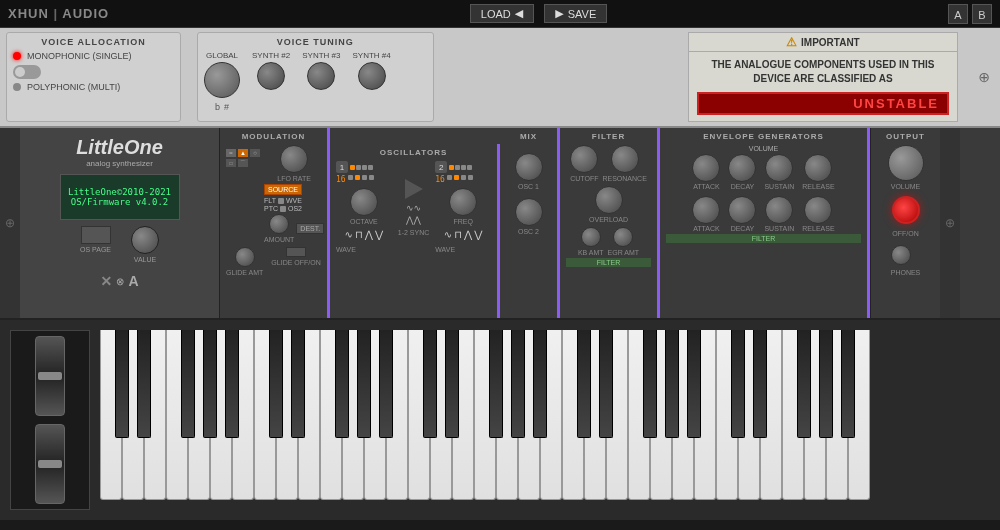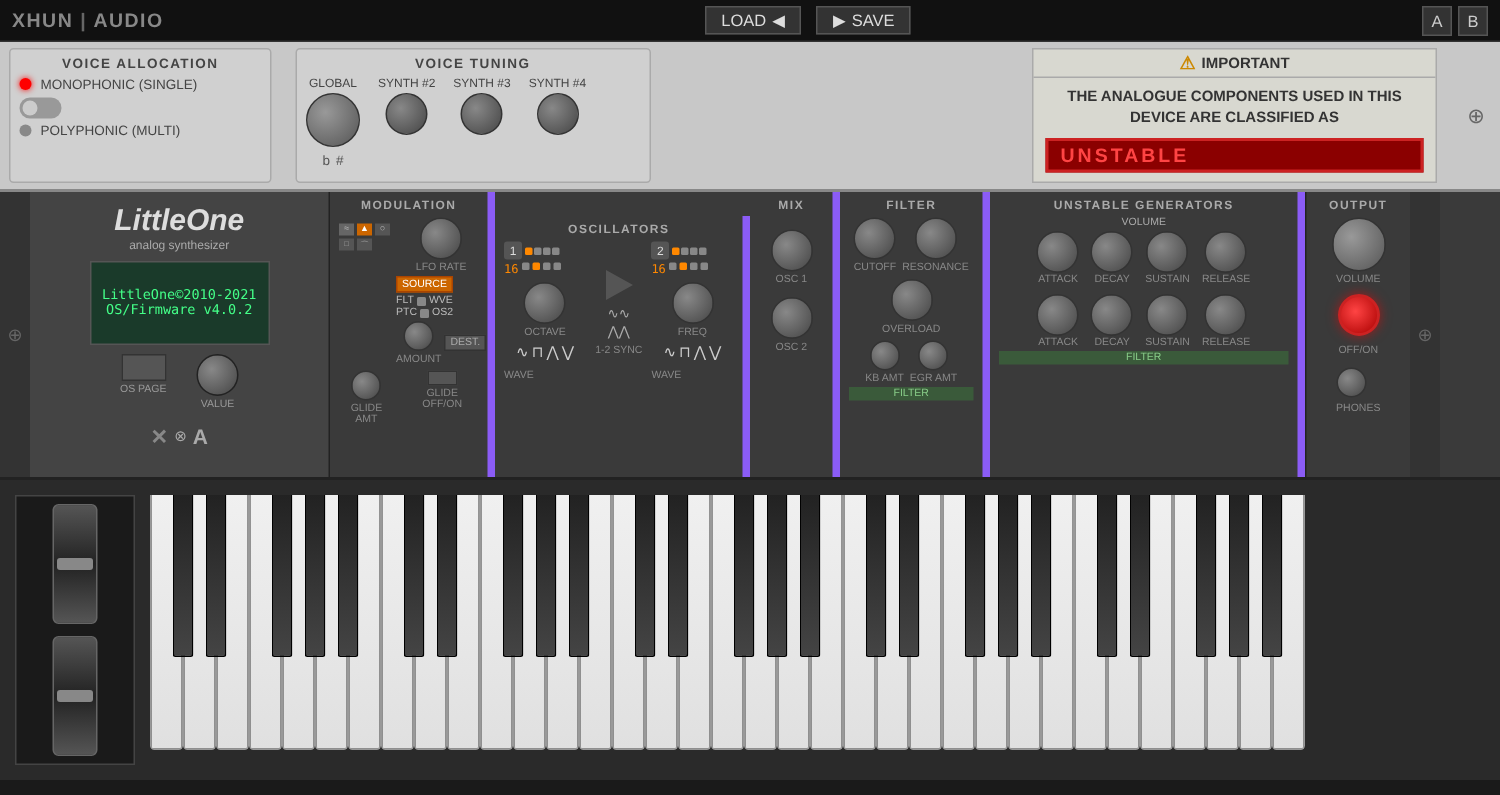--- a/index.html
+++ b/index.html
@@ -200,21 +200,21 @@
       padding: 6px 8px;
       font-weight: bold;
       text-align: center;
       line-height: 1.4;
     }
     .unstable-badge {
       background: #8B0000;
       color: #ff4444;
       font-size: 13px;
       font-weight: bold;
-      text-align: left;
+      text-align: right;
       padding: 2px 8px;
       margin: 0 8px 4px;
       border: 2px solid #cc2222;
       letter-spacing: 2px;
     }
 
     
     .synth-main {
       background: #3a3a3a;
       height: 192px;
@@ -228,21 +228,21 @@
       background: #444;
       border-right: 1px solid #222;
       display: flex;
       flex-direction: column;
       align-items: center;
       padding: 8px;
       gap: 6px;
     }
     .display-screen {
       width: 120px;
-      height: 56px;
+      height: 46px;
       background: #1a3a2a;
       border: 1px solid #555;
       color: #44ff88;
       font-size: 9px;
       display: flex;
       flex-direction: column;
       justify-content: center;
       align-items: center;
       font-family: monospace;
     }
@@ -255,21 +255,21 @@
     .brand-btn {
       width: 24px; height: 16px;
       background: #555;
       border: 1px solid #333;
     }
 
     
     .synth-section {
       display: flex;
       flex-direction: column;
-      border-right: 5px solid #8b5cf6;
+      border-right: 3px solid #8b5cf6;
       padding: 4px 6px;
     }
     .synth-sec-title {
       font-size: 8px;
       color: #aaa;
       text-align: center;
       letter-spacing: 1px;
       margin-bottom: 4px;
       font-weight: bold;
     }
@@ -710,21 +710,21 @@
       </div>
       <div class="knob-group">
         <div class="knob-xs"></div>
         <span class="sub-label">EGR AMT</span>
       </div>
     </div>
     <div class="filter-label">FILTER</div>
   </div>
 
   <div class="synth-section env-section" style="width:210px">
-    <div class="synth-sec-title">UNSTABLE GENERATORS</div>
+    <div class="synth-sec-title">ENVELOPE GENERATORS</div>
 
     <div style="font-size:7px;color:#aaa;text-align:center;margin-bottom:2px">VOLUME</div>
     <div class="env-row">
       <div class="env-knob-group">
         <div class="knob-sm"></div>
         <span class="sub-label">ATTACK</span>
       </div>
       <div class="env-knob-group">
         <div class="knob-sm"></div>
         <span class="sub-label">DECAY</span>

